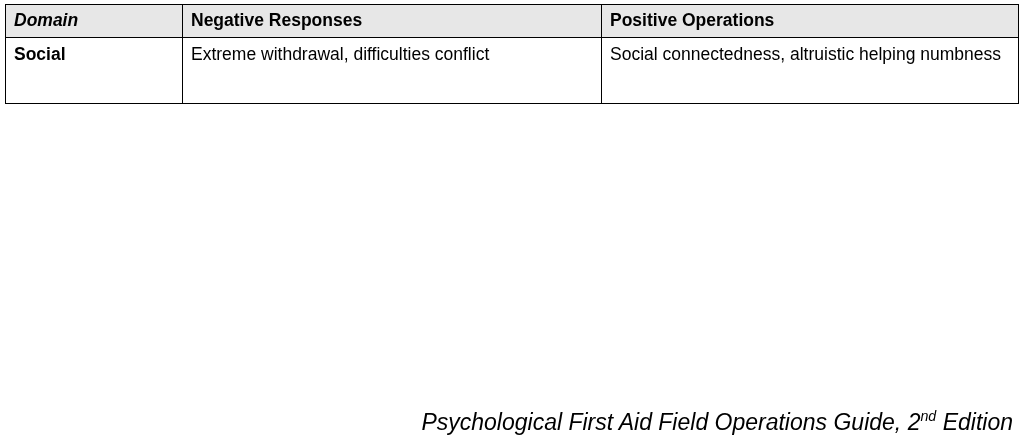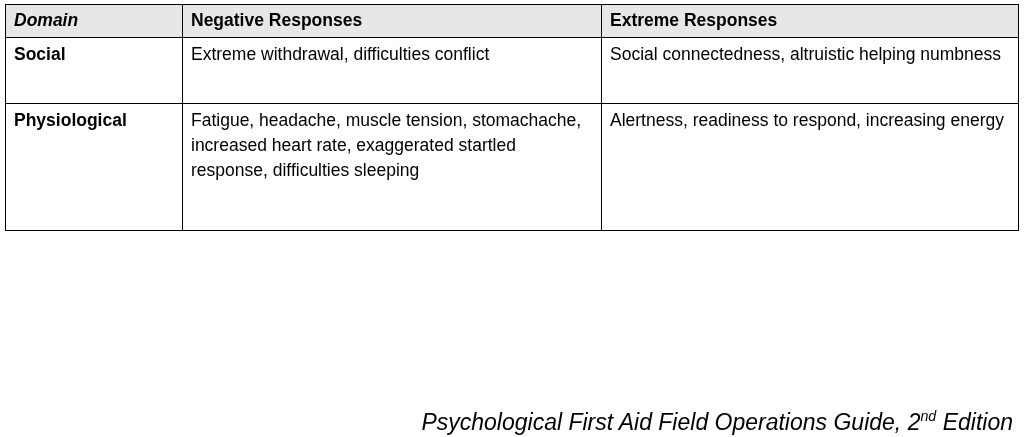--- a/index.html
+++ b/index.html
@@ -88,33 +88,28 @@
   <table class="responses">
     <colgroup>
       <col class="c-domain">
       <col class="c-negative">
       <col class="c-positive">
     </colgroup>
     <thead>
       <tr>
         <th class="domain-head" scope="col">Domain</th>
         <th scope="col">Negative Responses</th>
-        <th scope="col">Extreme Responses</th>
+        <th scope="col">Positive Operations</th>
       </tr>
     </thead>
     <tbody>
       <tr class="r-social">
         <th class="domain-cell" scope="row">Social</th>
         <td>Extreme withdrawal, difficulties conflict</td>
         <td>Social connectedness, altruistic helping numbness</td>
-      </tr>
-      <tr class="r-physiological">
-        <th class="domain-cell" scope="row">Physiological</th>
-        <td>Fatigue, headache, muscle tension, stomachache, increased heart rate, exaggerated startled response, difficulties sleeping</td>
-        <td>Alertness, readiness to respond, increasing energy</td>
       </tr>
     </tbody>
   </table>
 
   <div class="caption">
     <span>Psychological First Aid Field Operations Guide,</span><span> </span><span>2</span><sup>nd</sup><span> </span><span>Edition</span>
   </div>
 
 </div>
 

